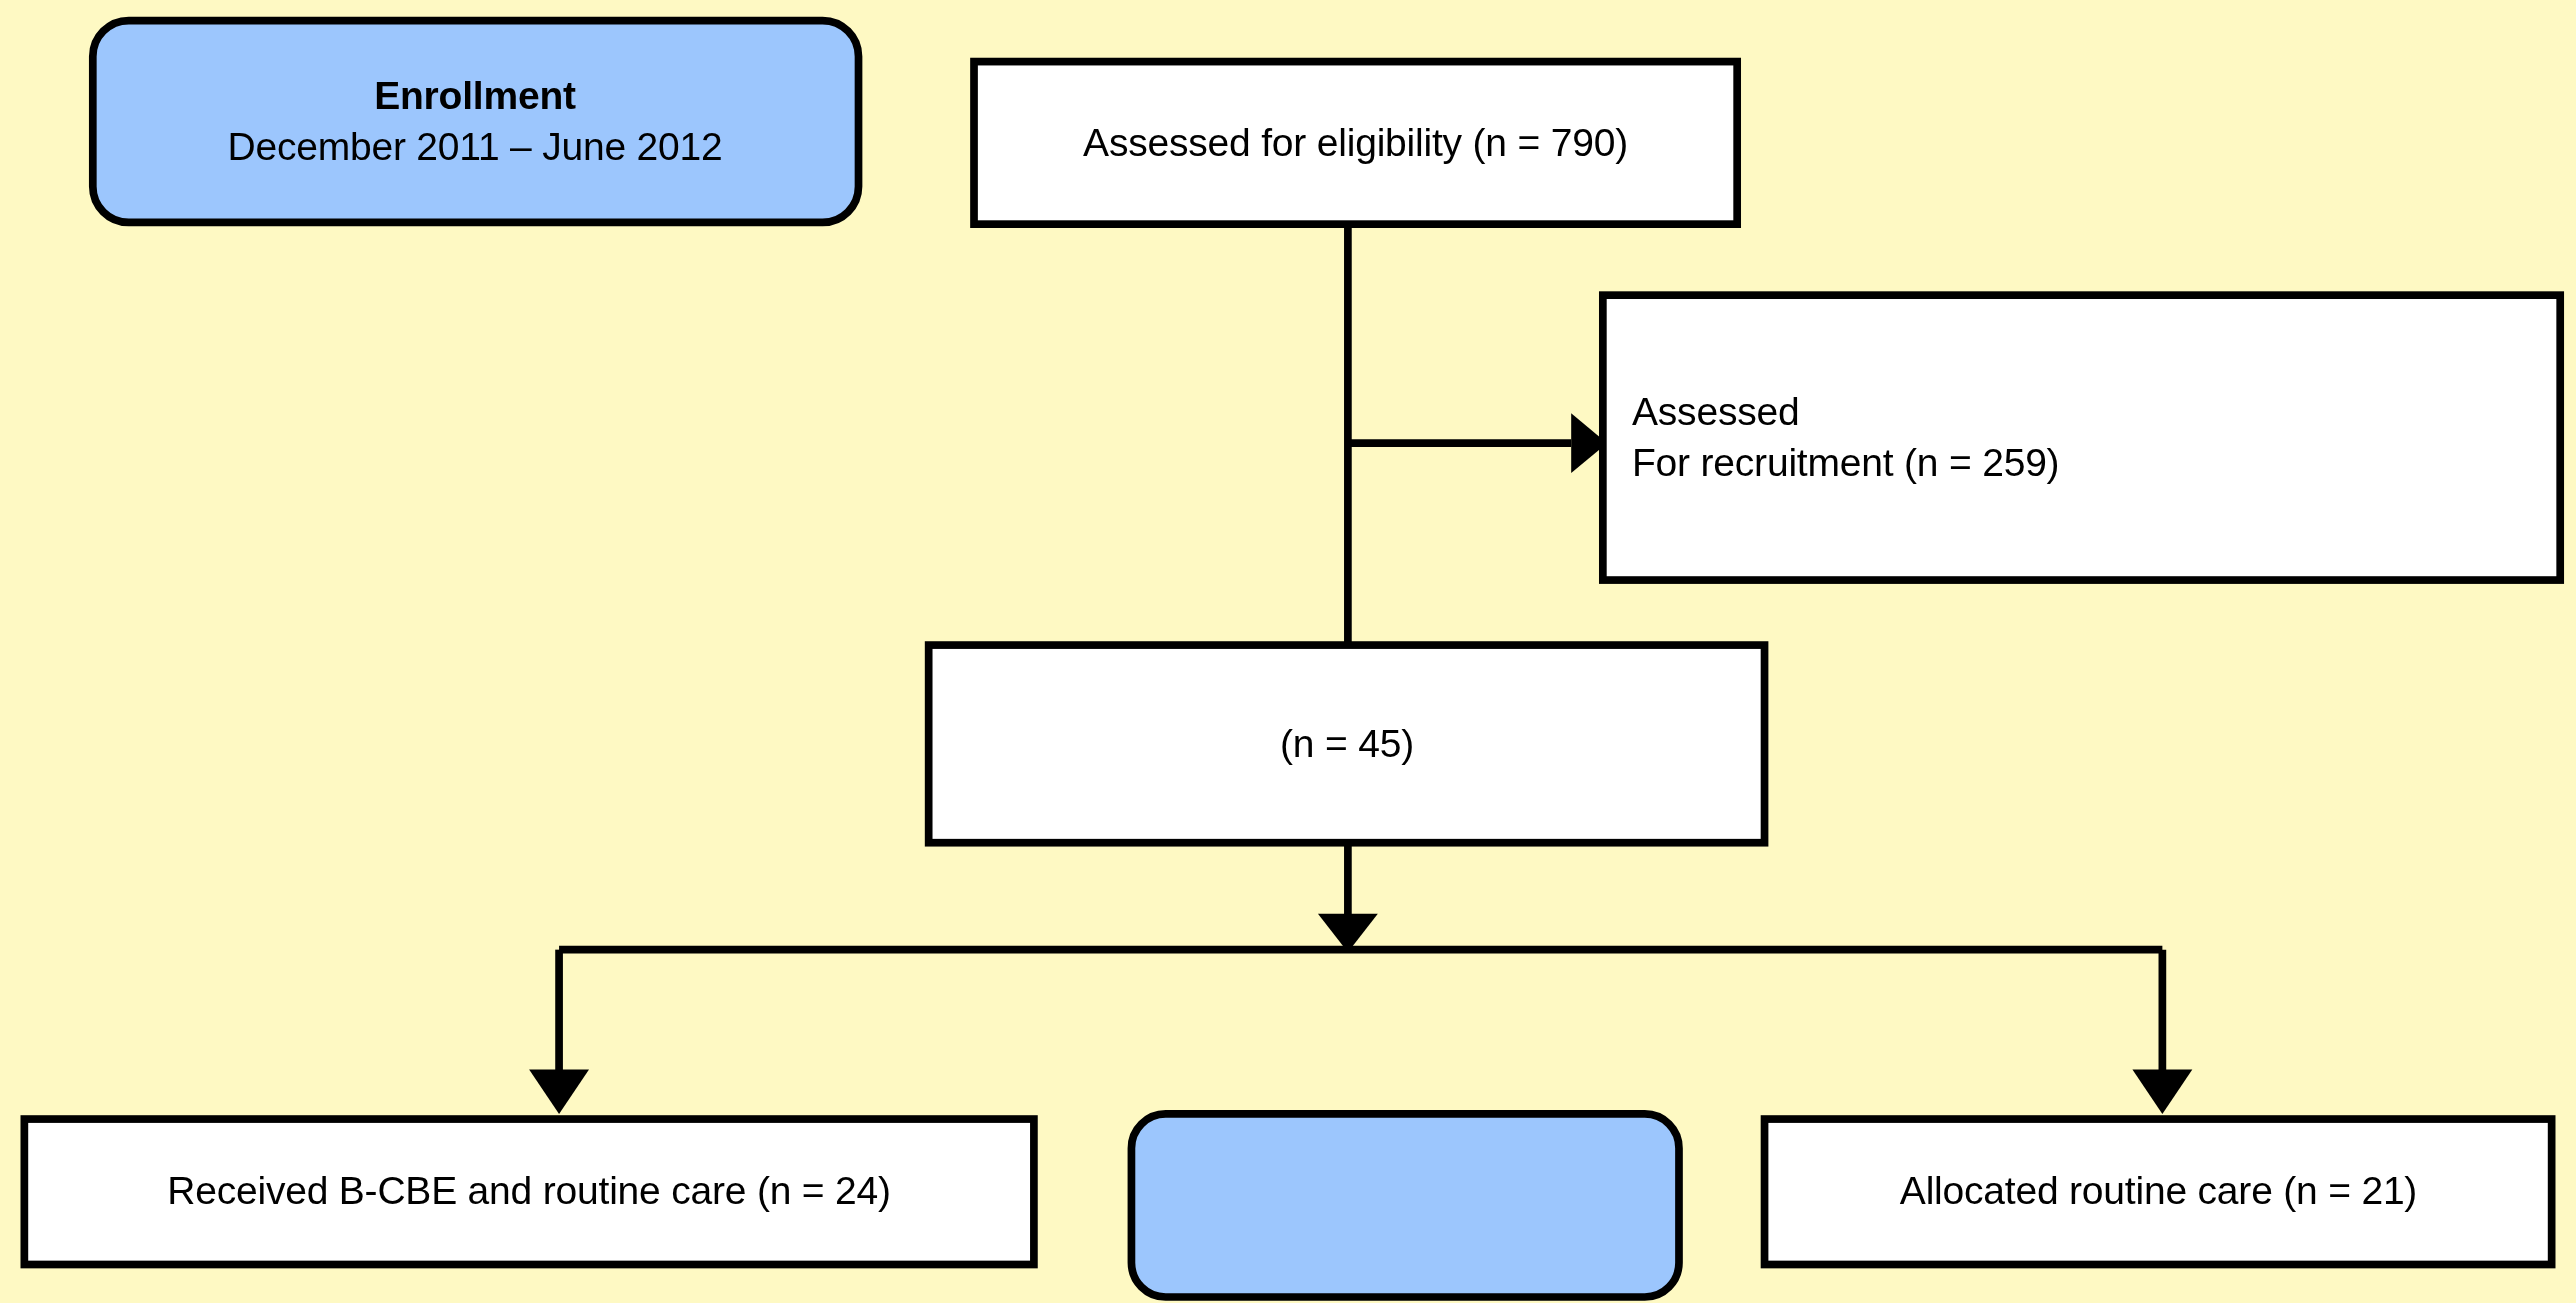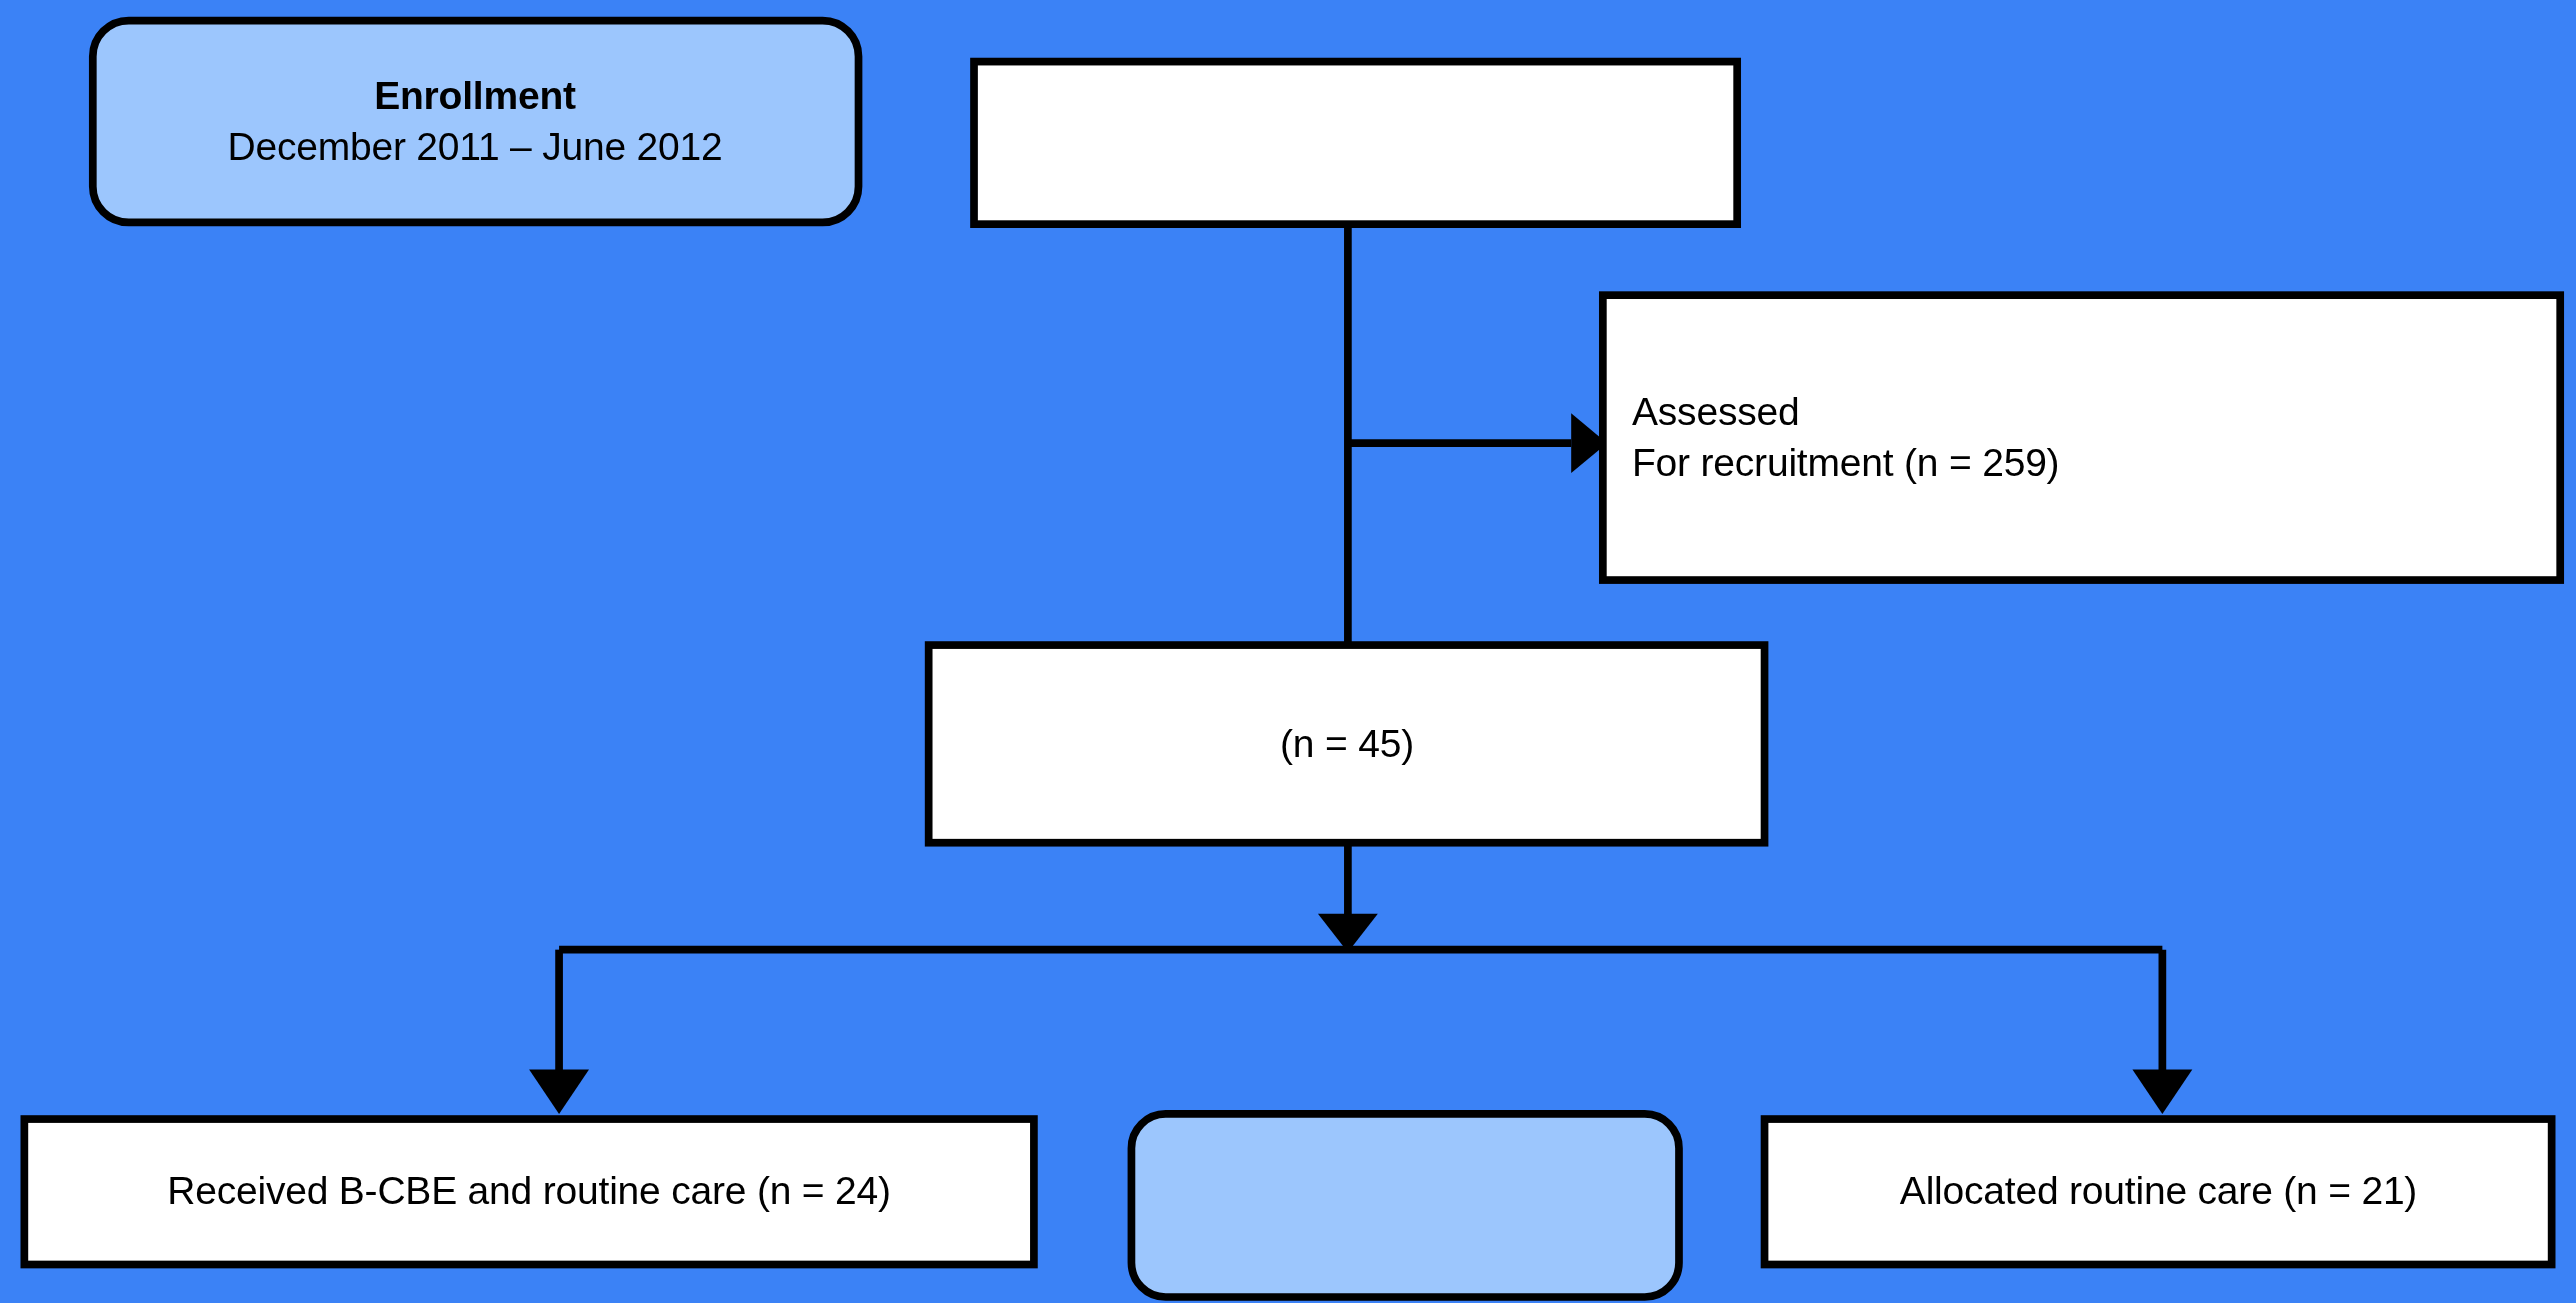--- a/index.html
+++ b/index.html
@@ -11,21 +11,21 @@
   body {
     width: 2576px;
     height: 1303px;
     font-family: "Liberation Sans", sans-serif;
     overflow: hidden;
   }
   #diagram-root {
     position: relative;
     width: 2576px;
     height: 1303px;
-    background: #3b82f6;
+    background: #fef9c3;
   }
   svg.flow {
     display: block;
     width: 2576px;
     height: 1303px;
   }
   
   .box-rect {
     fill: #ffffff;
     stroke: #000000;
@@ -124,20 +124,23 @@
 
     <rect class="box-rect" x="2062" y="1308" width="920" height="170"></rect>
 
   </svg>
 
   <div class="box-text centered" style="left:92px; top:20.5px; width:766px; height:202px;">
     <div class="stage-text nowrap">Enrollment</div>
     <div class="stage-sub nowrap">December 2011 – June 2012</div>
   </div>
 
+  <div class="box-text centered" style="left:974px; top:62px; width:763px; height:163px;">
+    <div class="nowrap">Assessed for eligibility (n = 790)</div>
+  </div>
 
   <div class="box-text lefted" style="left:1603px; top:295px; width:958px; height:285px; padding-left:29px;">
     <div class="excl-line">Assessed</div>
     <div class="excl-line">
       <span>For recruitment (n = 259)</span>
     </div>
   </div>
 
   <div class="box-text centered" style="left:929px; top:645px; width:836px; height:198px;">
     <div class="nowrap">(n = 45)</div>

